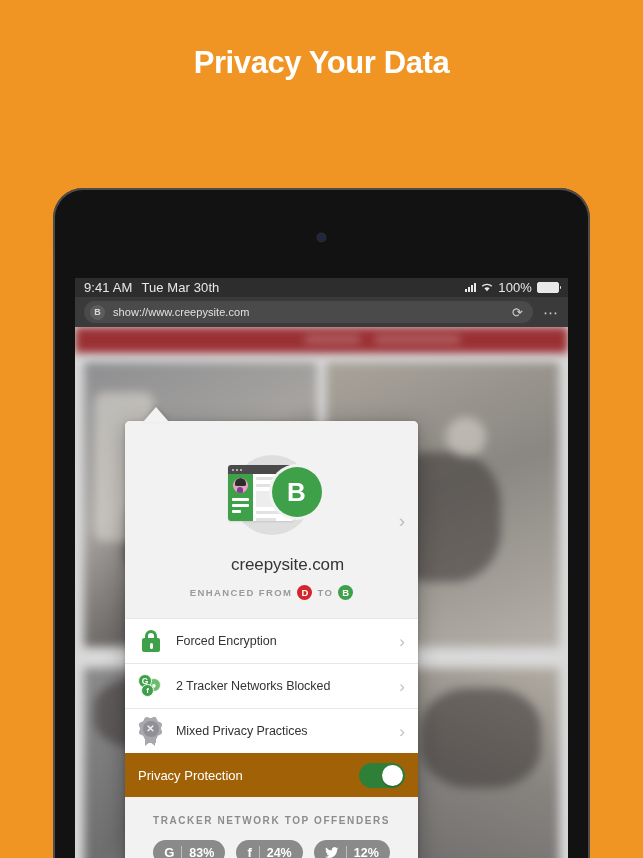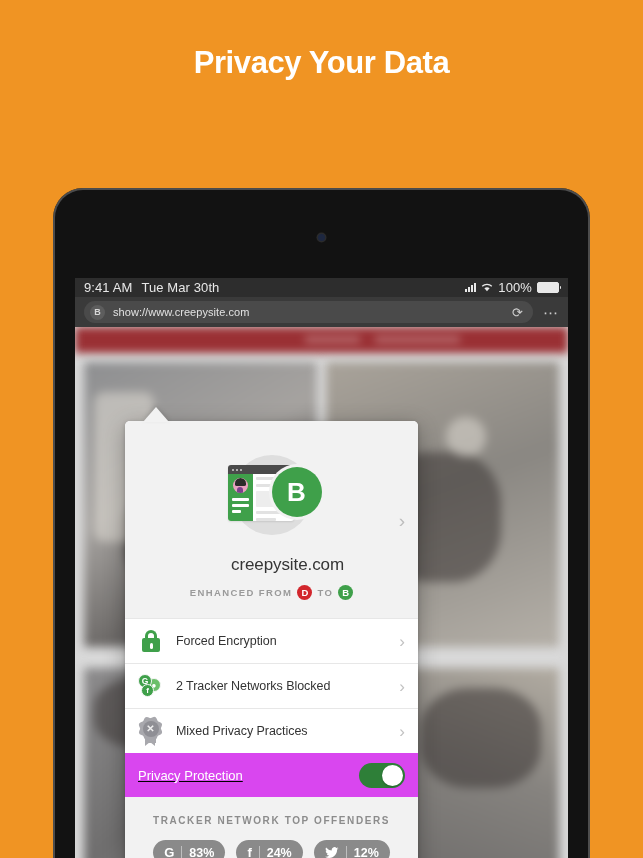--- a/index.html
+++ b/index.html
@@ -538,26 +538,25 @@
     color:#F0F0F0;
     font-size:10px;
     display:flex;
     align-items:center;
     justify-content:center;
     font-weight: bold;
   }
 
   
   .protect {
-    background: #d946ef;
+    background: #a16207;
     height: 44px;
     display: flex;
     align-items: center;
     padding: 0 13px;
-    text-decoration: underline;
   }
   .protect-label {
     color: #ffffff;
     font-size: 13px;
     font-weight: 500;
   }
   .switch {
     margin-left: auto;
     width: 46px;
     height: 25px;

